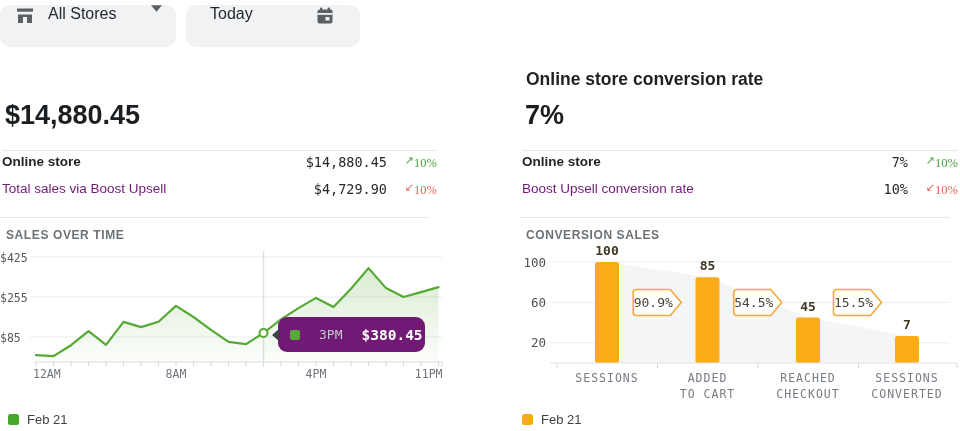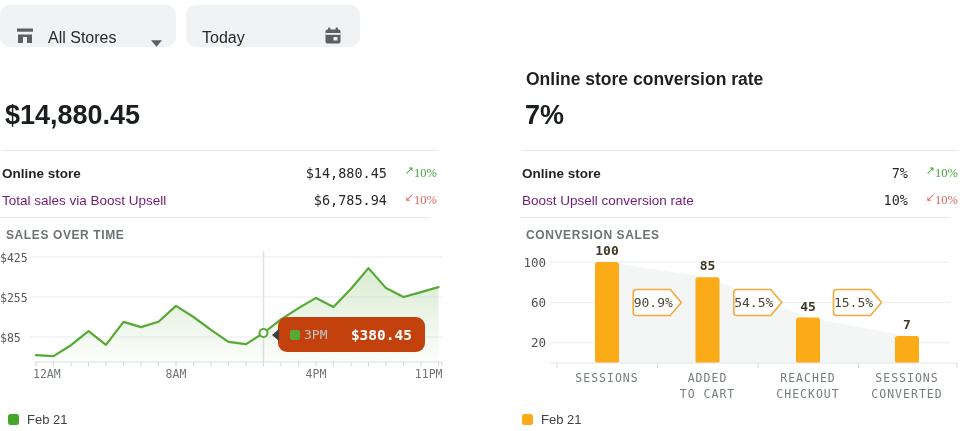--- a/index.html
+++ b/index.html
@@ -1,35 +1,35 @@
 <!DOCTYPE html>
 <html><head>
 <meta charset="utf-8">
 <style>
   html,body{margin:0;padding:0}
   body{width:960px;height:431px;background:#fff;font-family:"Liberation Sans",sans-serif;position:relative;overflow:hidden;color:#202225}
   
-  .tbtn{position:absolute;top:5px;height:42px;background:#f1f2f3;border:none;border-radius:10px;display:flex;align-items:flex-end;cursor:pointer;font-family:"Liberation Sans",sans-serif}
+  .tbtn{position:absolute;top:5px;height:42px;background:#f1f2f3;border:none;border-radius:10px;display:flex;align-items:flex-start;cursor:pointer;font-family:"Liberation Sans",sans-serif}
   #btn-stores{left:0;width:176px;padding:0 14px;gap:12px}
-  #btn-today{left:186px;width:174px;padding:0 16px}
+  #btn-today{left:186px;width:174px;padding:0 24px}
   .tbtn .lbl{font-size:16px;color:#26292d}
   #btn-stores .lbl{flex:1;text-align:left}
   #btn-today .lbl{flex:1;text-align:left}
   .ticon{width:22px;height:22px;flex:0 0 auto}
   .chev{width:11px;height:7px;flex:0 0 auto}
   
   .panel{position:absolute;top:60px;height:371px}
   #panel-left{left:0;width:437px}
   #panel-right{left:520px;width:438px}
   .title-row{position:absolute;top:9px;left:6px;right:0;display:flex;align-items:baseline;justify-content:space-between}
   .panel-title{font-size:17.5px;font-weight:700;color:#1e2124}
   .view-report{font-size:14px;color:#1b87dd;text-decoration:none;cursor:pointer}
   .big-value{position:absolute;top:40px;left:5px;font-size:27px;font-weight:700;color:#1b1e21}
   .metric-rows{position:absolute;top:90px;left:2px;right:0;border-top:1px solid #e4e6e8;padding-top:3px}
-  .metric-row{display:flex;align-items:flex-end;height:27px;font-size:13.5px}
+  .metric-row{display:flex;align-items:flex-start;height:27px;font-size:13.5px}
   .metric-row .label{flex:1;color:#701a75}
   .metric-row.bold .label{font-weight:700;color:#1f2225}
   .metric-row .value{font-family:"DejaVu Sans Mono",monospace;color:#26292c;text-align:right;min-width:96px}
   .metric-row .delta{font-family:Liberation Serif, serif;font-size:12.5px;width:50px;text-align:right}
   .delta.up{color:#47a33e}
   .delta.down{color:#e0645b}
   .delta .arr{font-size:11px;vertical-align:3px}
   .section{position:absolute;top:157px;left:0;right:8px;border-top:1px solid #e4e6e8;padding:7px 0 0 6px}
   .section-title{font-size:12px;font-weight:700;letter-spacing:.6px;color:#6d7277}
   .chart-wrap{position:absolute;top:185px;left:0}
@@ -38,21 +38,21 @@
   #legend-funnel{left:2px}
   .swatch{width:11px;height:11px;border-radius:2.5px}
   
   .ax{font:11.5px "DejaVu Sans Mono",monospace;fill:#55595e}
   .axx{font:11.5px "DejaVu Sans Mono",monospace;fill:#70757b}
   .fx{font:12.5px "DejaVu Sans Mono",monospace;fill:#4d5156}
   .bval{font:700 13px "DejaVu Sans Mono",monospace;fill:#403822}
   .tagt{font:13px "DejaVu Sans Mono",monospace;fill:#4b4539}
   .cat{font:11.5px "DejaVu Sans Mono",monospace;fill:#777d84;letter-spacing:1px}
   
-  .tooltip{position:absolute;left:278px;top:72px;width:147px;height:35px;box-sizing:border-box;background:#c2410c;border-radius:9px;display:flex;align-items:center;padding:0 13px 0 12px;gap:4px}
+  .tooltip{position:absolute;left:278px;top:72px;width:147px;height:35px;box-sizing:border-box;background:#701a75;border-radius:9px;display:flex;align-items:center;padding:0 13px 0 12px;gap:19px}
   .tt-arrow{position:absolute;left:-6px;top:11.5px;width:0;height:0;border-top:6px solid transparent;border-bottom:6px solid transparent;border-right:7px solid #3b4044}
   .tt-swatch{width:10px;height:10px;border-radius:2px;flex:0 0 auto}
   .tt-time{color:#c3c7c9;font:13px "DejaVu Sans Mono",monospace}
   .tt-value{color:#fff;font:700 14.5px "DejaVu Sans Mono",monospace;margin-left:auto}
 </style>
 </head>
 <body>
 
 <button class="tbtn" id="btn-stores">
   <svg class="ticon" viewBox="0 0 22 22">
@@ -82,21 +82,21 @@
   <div class="big-value">$14,880.45</div>
 
   <div class="metric-rows">
     <div class="metric-row bold">
       <span class="label">Online store</span>
       <span class="value">$14,880.45</span>
       <span class="delta up"><span class="arr">↗</span><span>10%</span></span>
     </div>
     <div class="metric-row">
       <span class="label">Total sales via Boost Upsell</span>
-      <span class="value">$6,785.94</span>
+      <span class="value">$4,729.90</span>
       <span class="delta down"><span class="arr">↙</span><span>10%</span></span>
     </div>
   </div>
 
   <div class="section">
     <span class="section-title">SALES OVER TIME</span>
   </div>
 
   <div class="chart-wrap">
     <svg id="sales-chart" width="462" height="140" viewBox="0 0 462 140">

